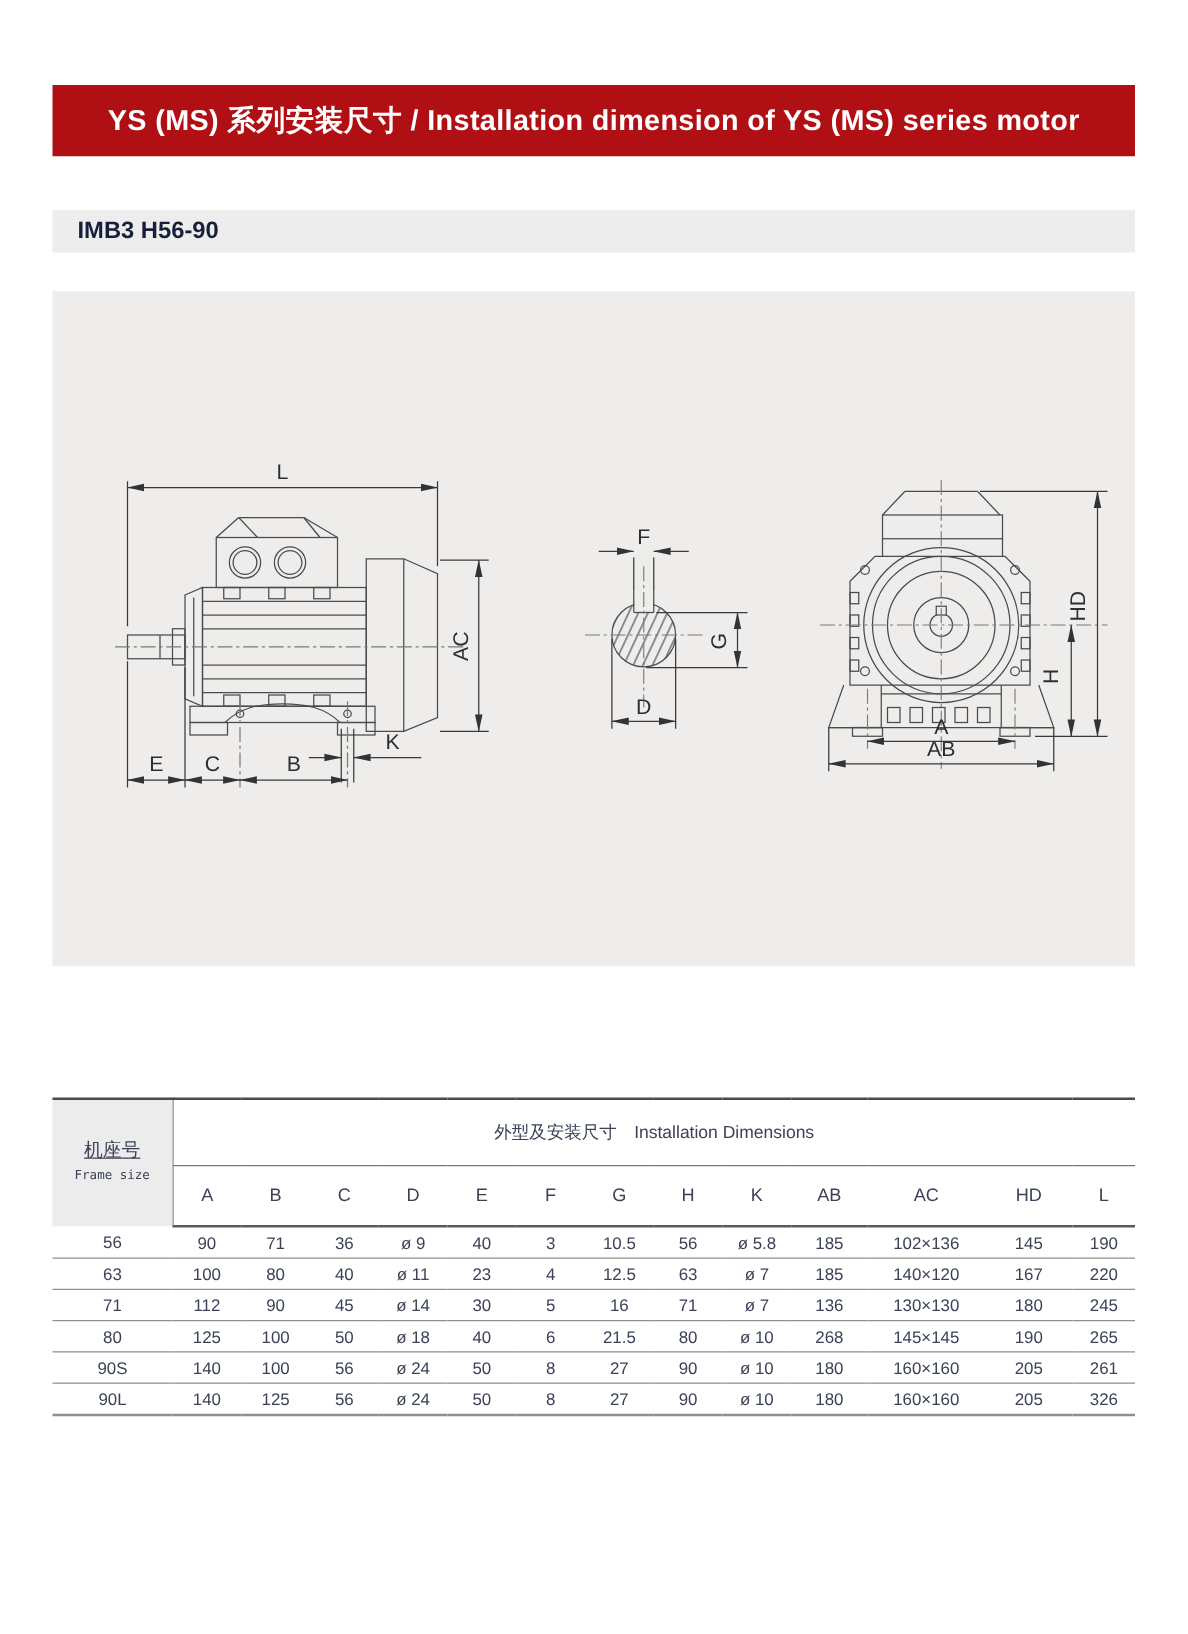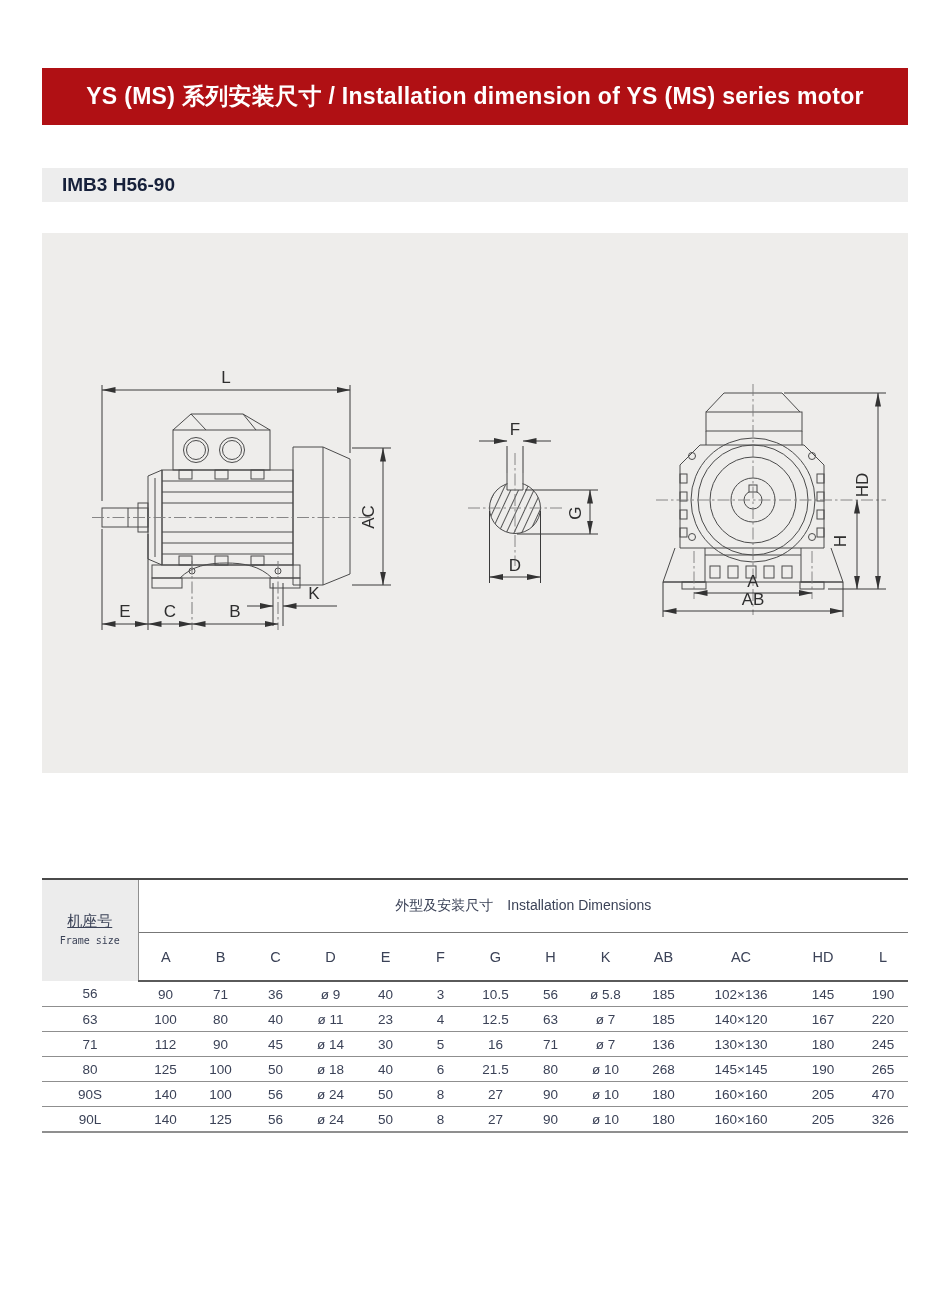--- a/index.html
+++ b/index.html
@@ -346,21 +346,21 @@
             <td>56</td>
             <td>ø 24</td>
             <td>50</td>
             <td>8</td>
             <td>27</td>
             <td>90</td>
             <td>ø 10</td>
             <td>180</td>
             <td>160×160</td>
             <td>205</td>
-            <td>470</td>
+            <td>261</td>
           </tr>
           <tr>
             <td>90L</td>
             <td>140</td>
             <td>125</td>
             <td>56</td>
             <td>ø 24</td>
             <td>50</td>
             <td>8</td>
             <td>27</td>

